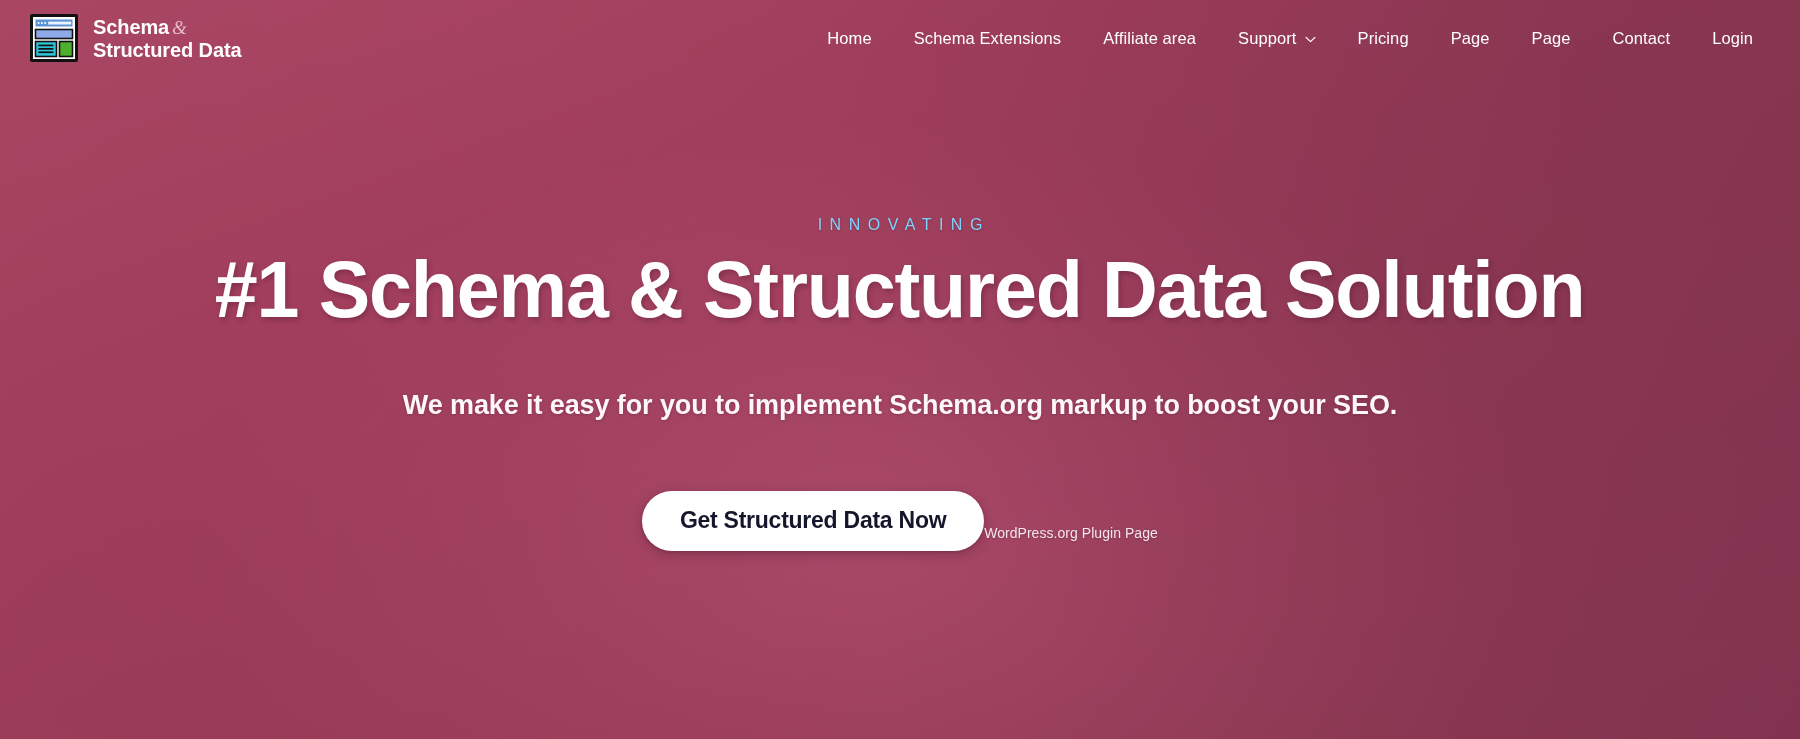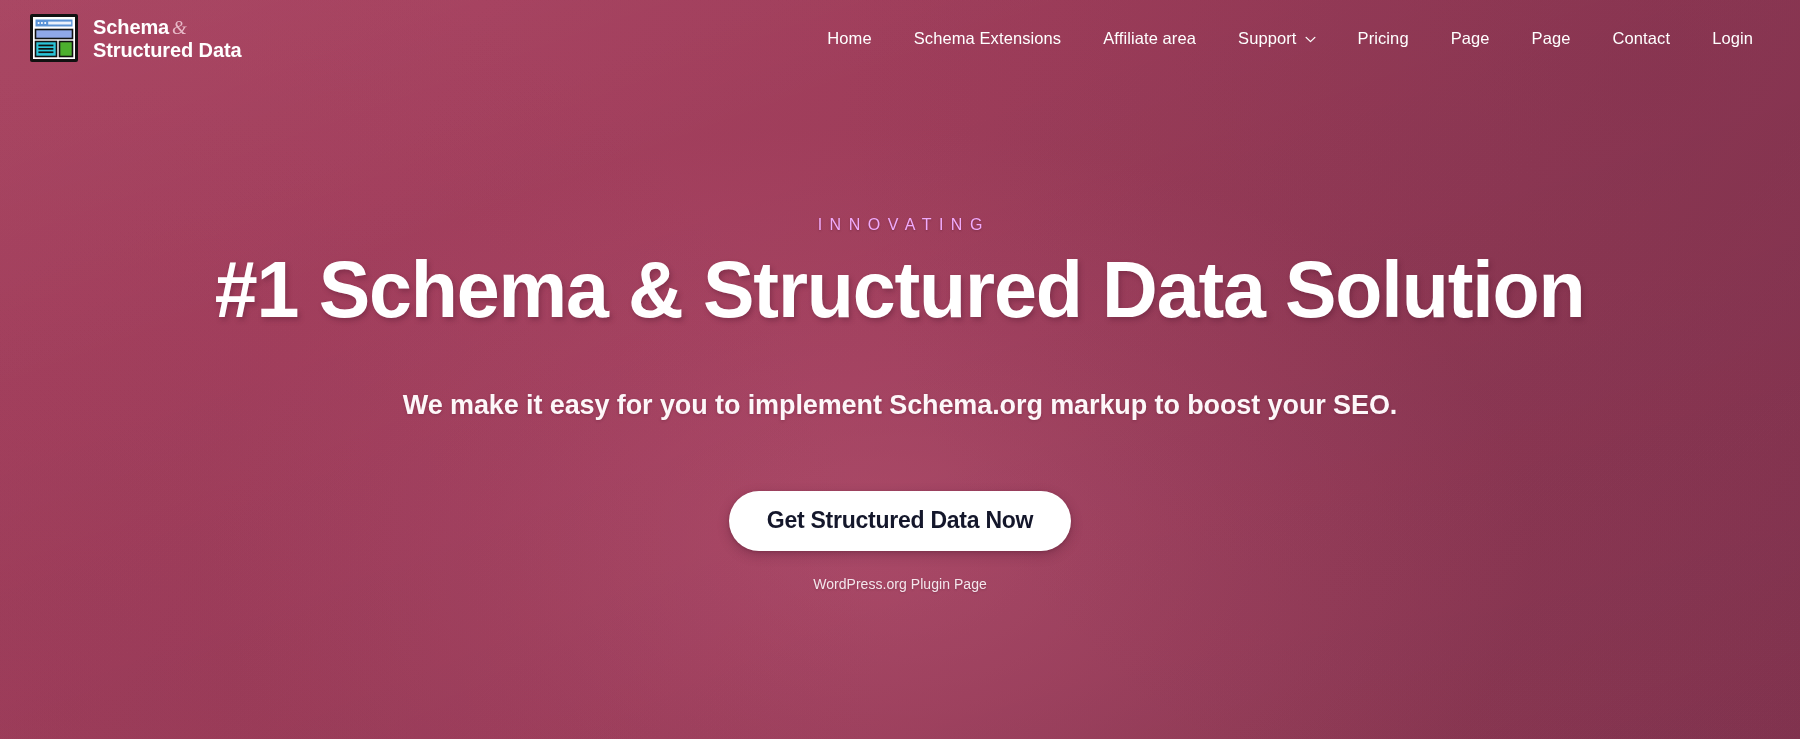--- a/index.html
+++ b/index.html
@@ -162,21 +162,21 @@
     justify-content: flex-start;
     padding-top: 216px;
     text-align: center;
   }
 
   .eyebrow {
     font-size: 16px;
     font-weight: 400;
     letter-spacing: 7.5px;
     text-indent: 7.5px;
-    color: #f0abfc;
+    color: #7dd3fc;
     text-transform: uppercase;
     margin-bottom: 14px;
     text-shadow: 0 1px 2px rgba(80, 25, 48, 0.35);
     text-align: right;
   }
 
   .hero-title {
     font-family: "Liberation Sans Narrow", "Liberation Sans", sans-serif;
     font-size: 80px;
     line-height: 1.04;
@@ -194,21 +194,20 @@
     font-weight: 700;
     line-height: 1.4;
     color: #fdf7f9;
     letter-spacing: -0.1px;
     text-shadow: 0 1px 3px rgba(86, 26, 50, 0.30);
   }
 
   .cta-wrap {
     margin-top: 66px;
     display: flex;
-    flex-direction: column;
     align-items: center;
   }
 
   .cta-button {
     display: inline-flex;
     align-items: center;
     justify-content: center;
     min-width: 342px;
     height: 60px;
     padding: 0 34px;

